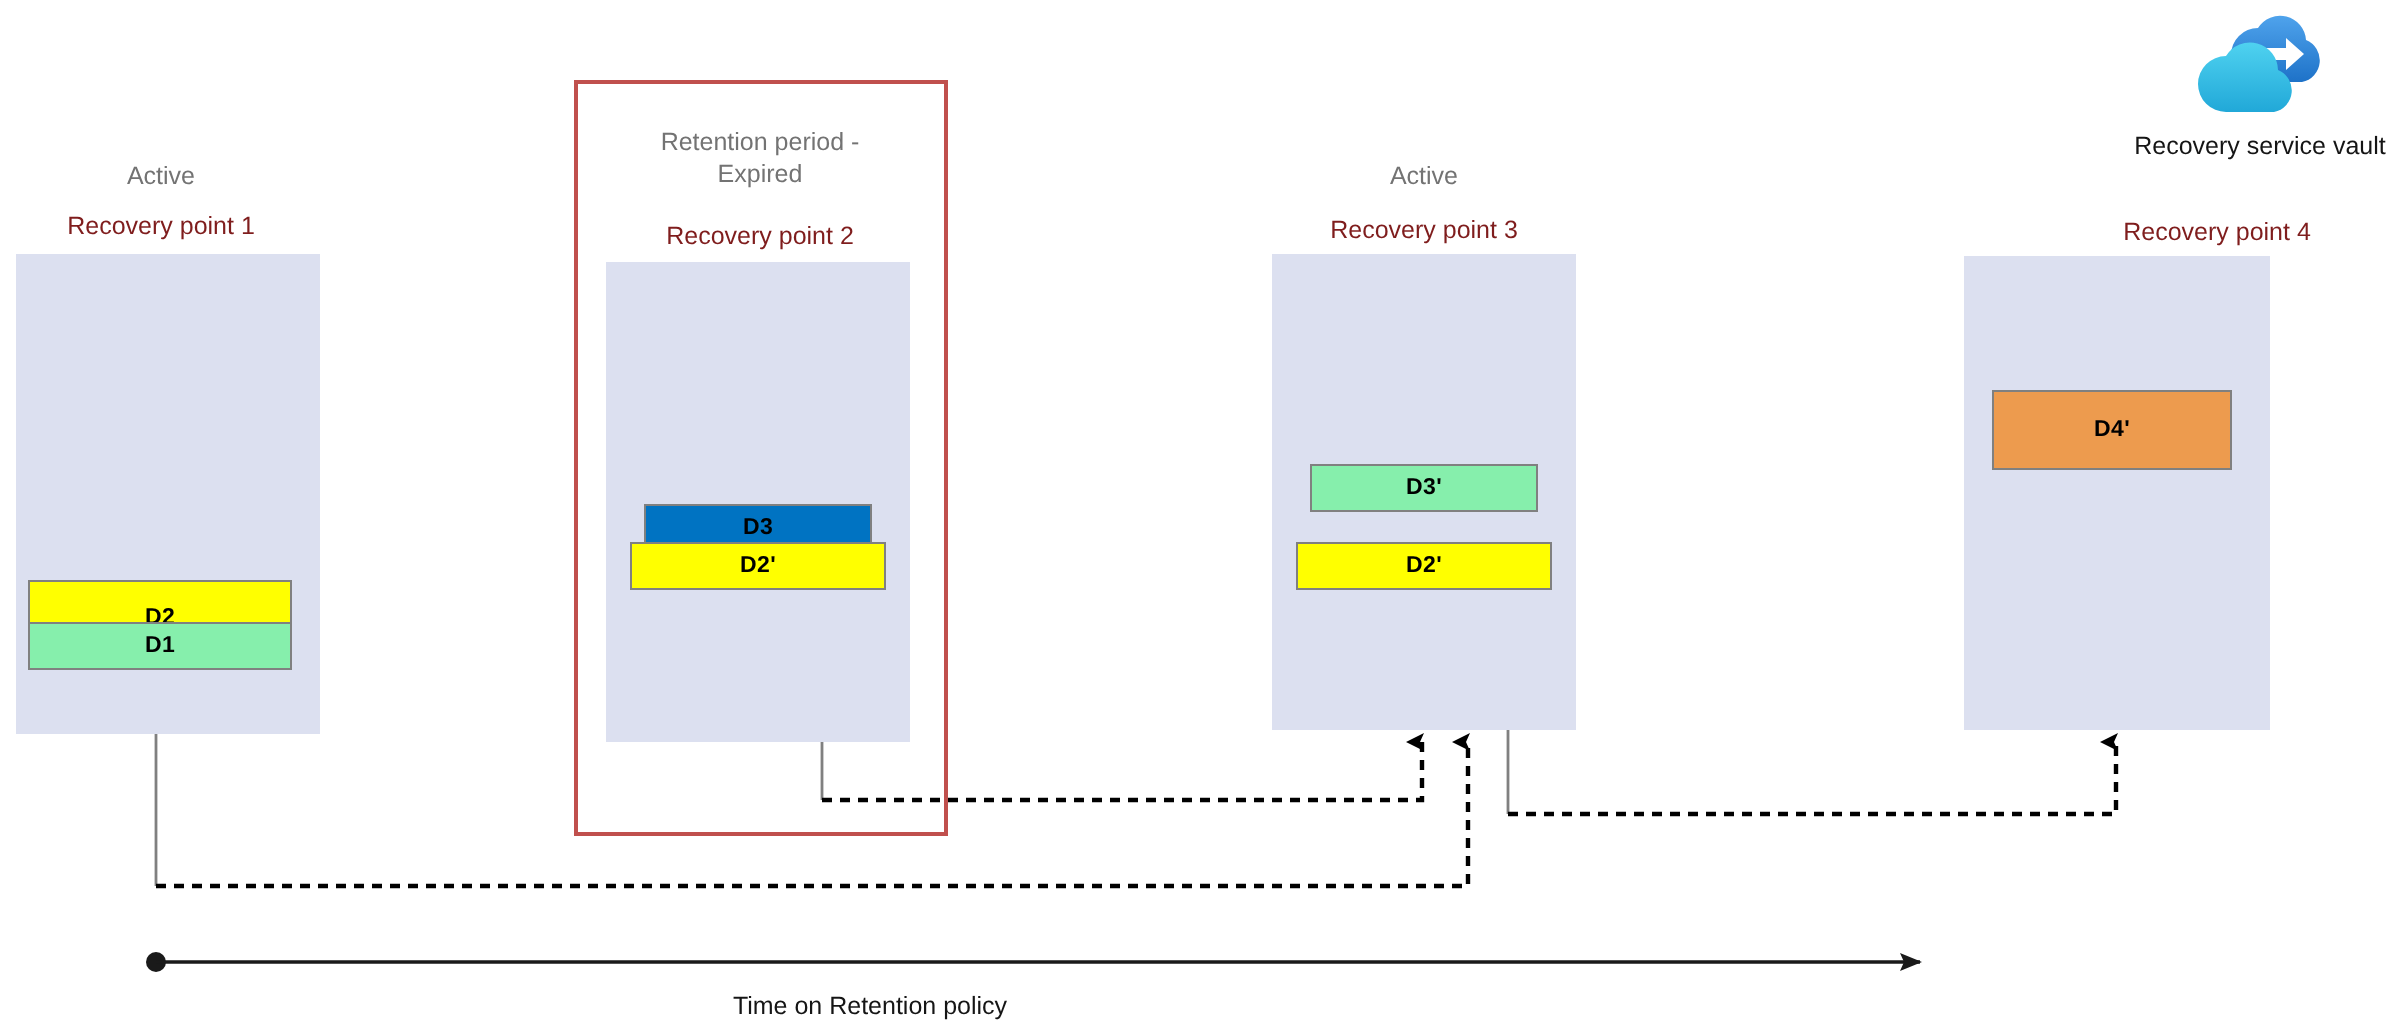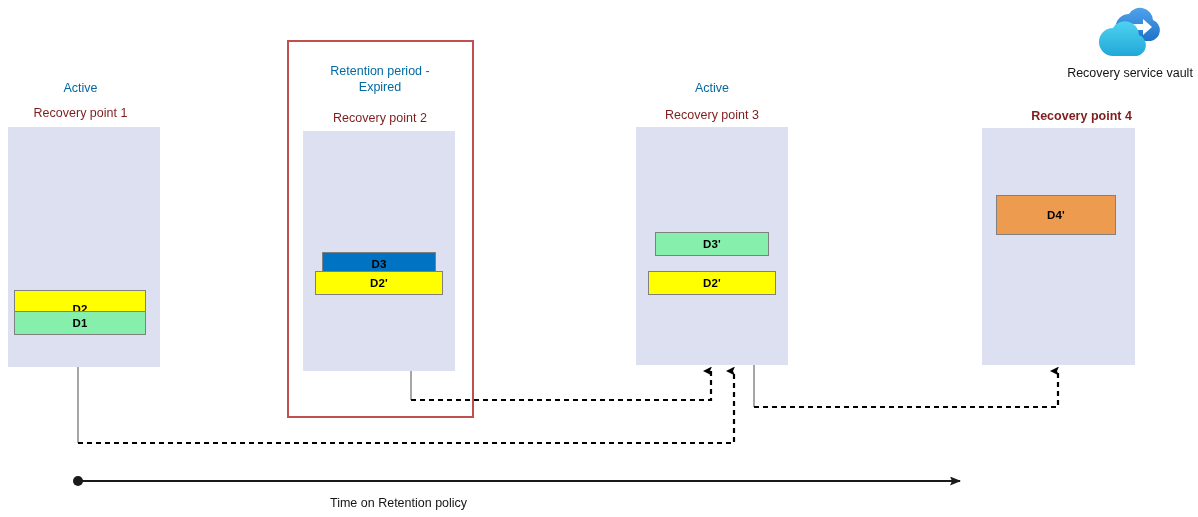--- a/index.html
+++ b/index.html
@@ -19,21 +19,21 @@
     background: #ffffff;
   }
   .rp-column {
     position: absolute;
     background: #DCE0F0;
   }
   .rp-caption {
     position: absolute;
     text-align: center;
     font-size: 12.5px;
-    color: #0369a1;
+    color: #737373;
     line-height: 16px;
     white-space: pre-line;
   }
   .rp-title {
     position: absolute;
     text-align: center;
     font-size: 12.5px;
     color: #7f1d1d;
     line-height: 16px;
   }
@@ -56,20 +56,21 @@
     background: transparent;
   }
   .vault-label {
     position: absolute;
     text-align: center;
     font-size: 12.5px;
     color: #151515;
   }
   .axis-label {
     position: absolute;
+    text-align: center;
     font-size: 12.5px;
     color: #151515;
   }
   svg.overlay {
     position: absolute;
     left: 0;
     top: 0;
     width: 1198px;
     height: 517px;
     pointer-events: none;
@@ -108,21 +109,21 @@
   <div class="rp-caption" style="left:636px; top:80px; width:152px;">Active</div>
   <div class="rp-title" style="left:636px; top:107px; width:152px;">Recovery point 3</div>
   <div class="rp-column" style="left:636px; top:127px; width:152px; height:238px;"></div>
   <div class="data-block" style="left:655px; top:232px; width:114px; height:24px; background:#86efac;">
     <span>D3'</span>
   </div>
   <div class="data-block" style="left:648px; top:271px; width:128px; height:24px; background:#FFFF00;">
     <span>D2'</span>
   </div>
 
-  <div class="rp-title" style="left:1005px; top:108px; width:153px;font-weight:bold;">Recovery point 4</div>
+  <div class="rp-title" style="left:1032px; top:108px; width:153px;">Recovery point 4</div>
   <div class="rp-column" style="left:982px; top:128px; width:153px; height:237px;"></div>
   <div class="data-block" style="left:996px; top:195px; width:120px; height:40px; background:#ED9B4E;">
     <span>D4'</span>
   </div>
 
   <div class="vault-icon" style="left:1085px; top:2px; width:90px; height:64px;">
     <svg width="90" height="64" viewBox="0 0 90 64" xmlns="http://www.w3.org/2000/svg">
       <defs>
         <linearGradient id="backCloudGrad" x1="0" y1="0" x2="0" y2="1">
           <stop offset="0%" stop-color="#4FA3EC"></stop>

